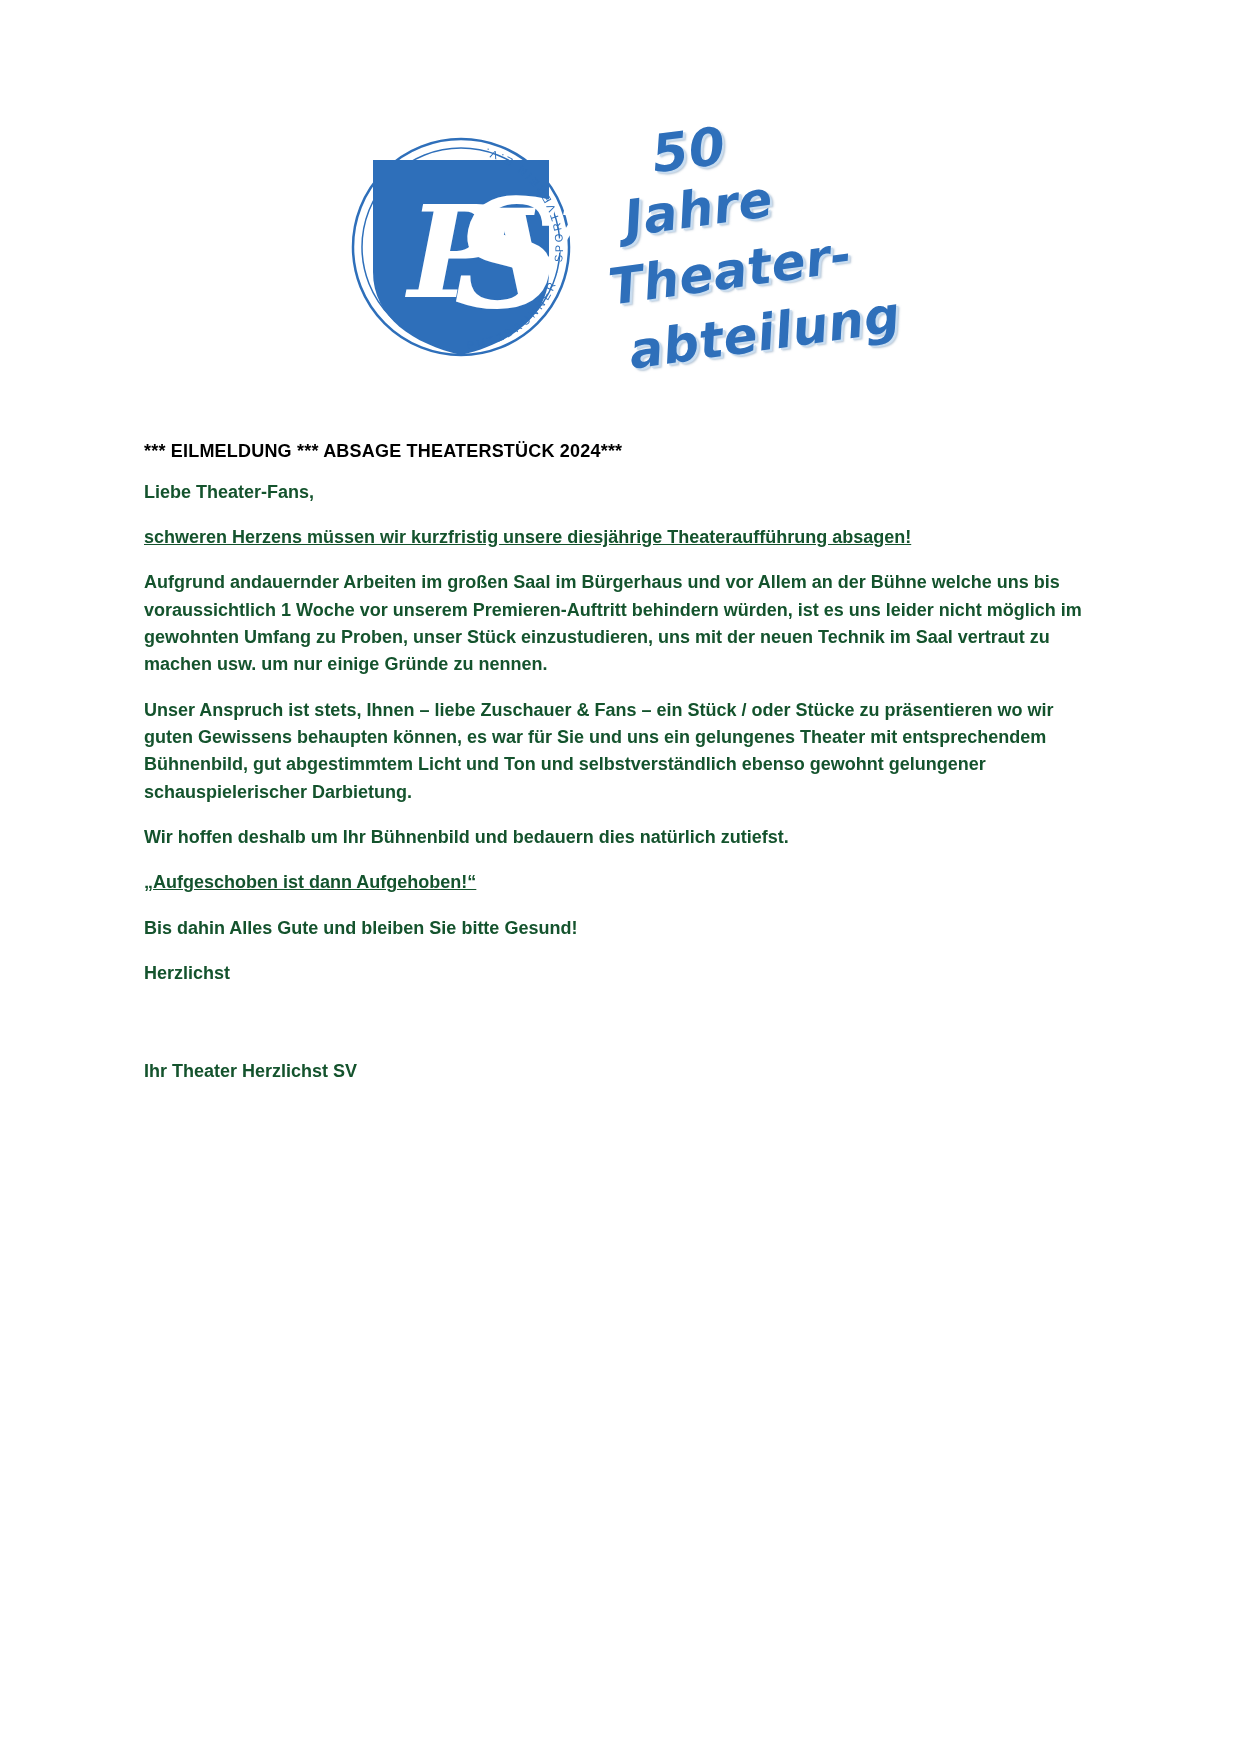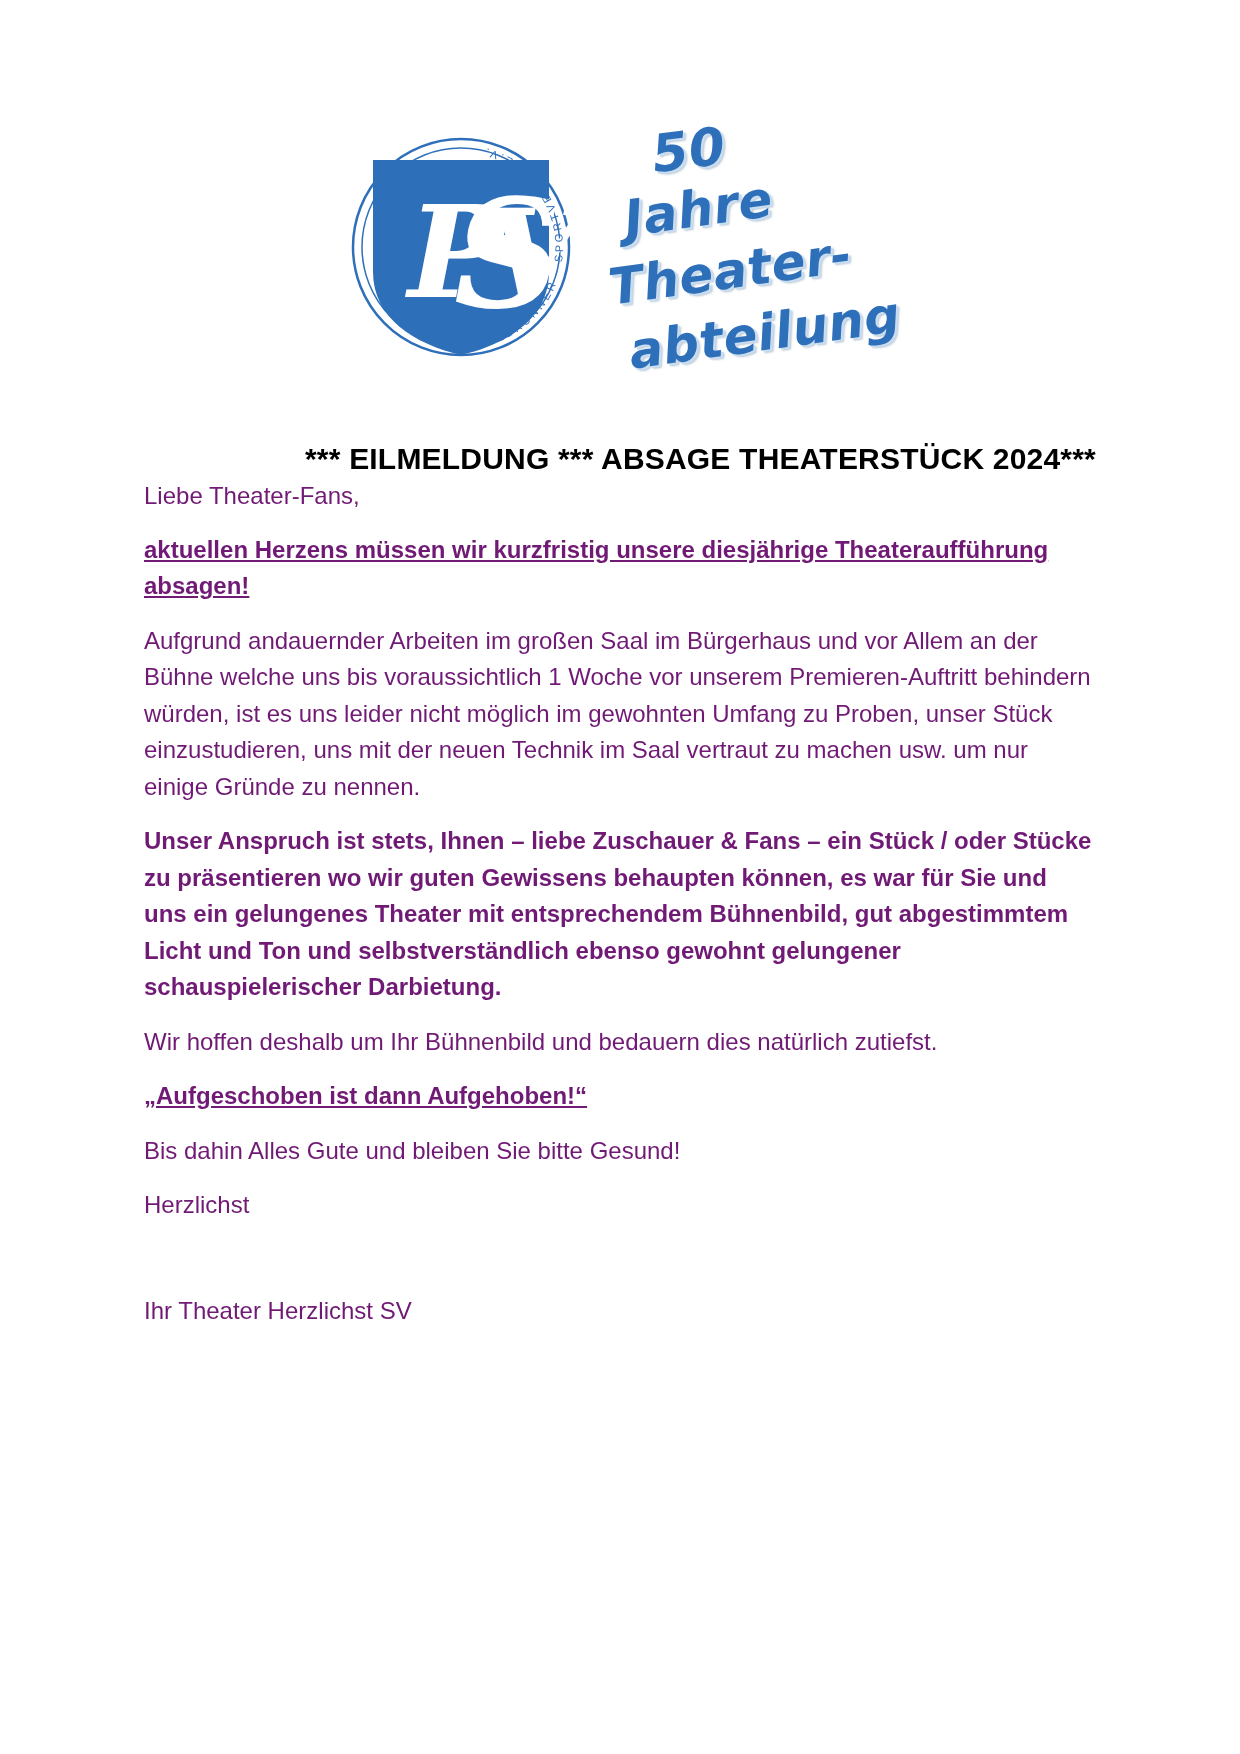--- a/index.html
+++ b/index.html
@@ -64,33 +64,34 @@
   .anniv-50    { left: 48px;  top: -4px;  font-size: 52px; transform: rotate(-7deg); }
   .anniv-jahre { left: 20px;  top: 56px;  font-size: 50px; transform: rotate(-8deg); }
   .anniv-theat { left: 4px;   top: 118px; font-size: 50px; transform: rotate(-8deg); }
   .anniv-abt   { left: 24px;  top: 180px; font-size: 50px; transform: rotate(-8deg); }
 
   
   .content {
     padding: 0 144px 0 144px;
   }
   h1.doc-title {
-    text-align: right;
-    font-size: 30px;
+    text-align: left;
+    font-size: 18px;
     font-weight: bold;
-    margin: 18px 0 0 0;
+    margin: 18px 0 16px 0;
     letter-spacing: .2px;
     line-height: 1.25;
   }
   p.para {
-    font-size: 24px;
+    font-size: 18px;
     line-height: 1.52;
     margin: 0 0 18px 0;
     text-align: left;
-    color: #701a75;
+    color: #14532d;
+    font-weight: bold;
   }
   .salutation { margin-top: 40px; margin-bottom: 52px; }
   .headline-red {
     color: #e8291c;
     font-weight: bold;
     text-decoration: underline;
     margin-bottom: 24px;
   }
   .bold-para { font-weight: bold; }
   .quote-bold {
@@ -139,21 +140,21 @@
     </div>
 
   </div>
 
   <div class="content">
 
     <h1 class="doc-title">*** EILMELDUNG *** ABSAGE THEATERSTÜCK 2024***</h1>
 
     <p class="para salutation">Liebe Theater-Fans,</p>
 
-    <p class="para headline-red">aktuellen Herzens müssen wir kurzfristig unsere diesjährige Theateraufführung absagen!</p>
+    <p class="para headline-red">schweren Herzens müssen wir kurzfristig unsere diesjährige Theateraufführung absagen!</p>
 
     <p class="para">Aufgrund andauernder Arbeiten im großen Saal im Bürgerhaus und vor Allem an der Bühne welche uns bis voraussichtlich 1 Woche vor unserem Premieren-Auftritt behindern würden, ist es uns leider nicht möglich im gewohnten Umfang zu Proben, unser Stück einzustudieren, uns mit der neuen Technik im Saal vertraut zu machen usw. um nur einige Gründe zu nennen.</p>
 
     <p class="para bold-para">Unser Anspruch ist stets, Ihnen – liebe Zuschauer &amp; Fans – ein Stück / oder Stücke zu präsentieren wo wir guten Gewissens behaupten können, es war für Sie und uns ein gelungenes Theater mit entsprechendem Bühnenbild, gut abgestimmtem Licht und Ton und selbstverständlich ebenso gewohnt gelungener schauspielerischer Darbietung.</p>
 
 
     <p class="para">Wir hoffen deshalb um Ihr Bühnenbild und bedauern dies natürlich zutiefst.</p>
 
     <p class="para quote-bold">„Aufgeschoben ist dann Aufgehoben!“</p>
 

